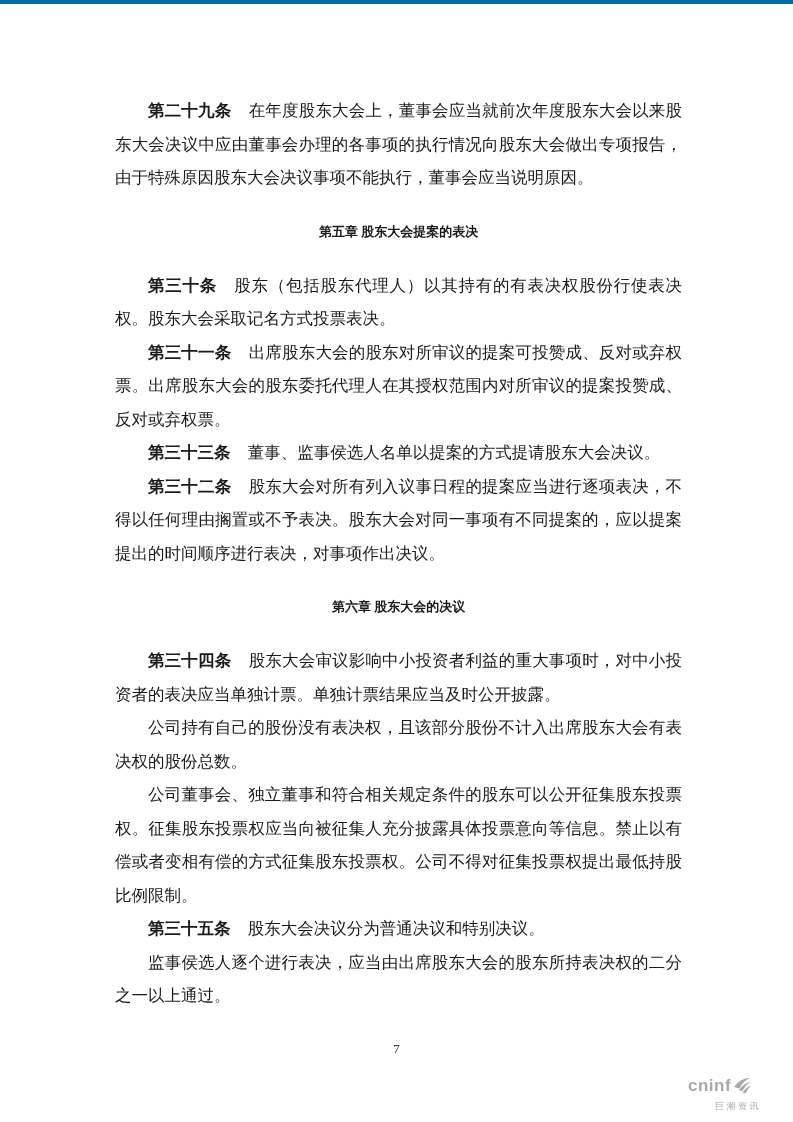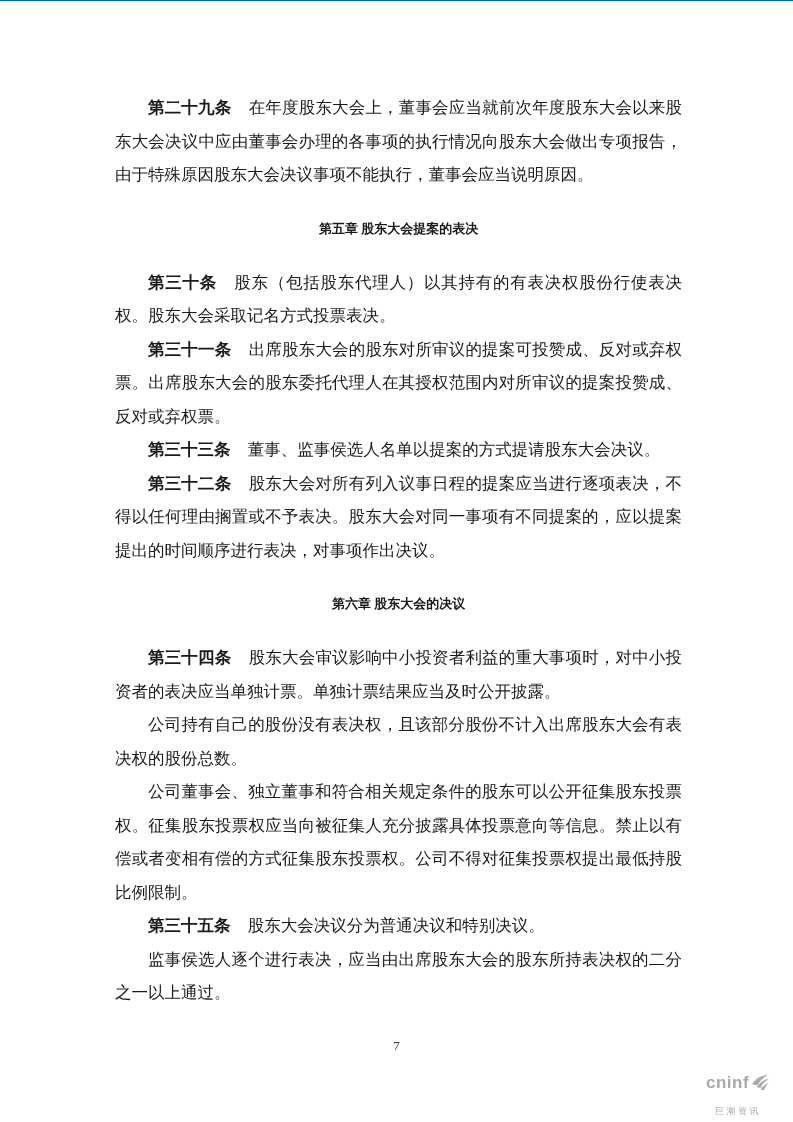--- a/index.html
+++ b/index.html
@@ -2,21 +2,21 @@
 <html><head>
 <meta charset="utf-8">
 <style>
   html,body{margin:0;padding:0;background:#ffffff;}
   .page{
     position:relative;
     width:793px;height:1120px;
     background:#ffffff;
     color:#1a1a1a;
     font-family:"Liberation Serif","DejaVu Serif",serif;
-    border-top:1px solid #0369a1;
+    border-top:4px solid #0369a1;
     box-sizing:border-box;
     overflow:hidden;
   }
   .content{
     position:absolute;
     left:115px;top:90px;
     width:567px;
   }
   .para{
     margin:0;
@@ -51,33 +51,33 @@
     right:5px;top:1072px;
     width:100px;
     text-align:center;
     color:#a9a9a9;
     font-family:"Liberation Sans","DejaVu Sans",sans-serif;
     line-height:1.15;
   }
   .logo-top{
     display:flex;
     align-items:center;
-    justify-content:center;
+    justify-content:flex-start;
     gap:2px;
   }
   .logo .brand{
     font-weight:bold;
     font-size:17px;
     letter-spacing:0.5px;
   }
   .logo .swirl svg{display:block;}
   .logo-sub{
     font-size:9px;
     letter-spacing:2.5px;
-    margin-top:13px;
+    margin-top:5px;
   }
   .logo-url{
     font-size:9.5px;
     letter-spacing:0.2px;
     margin-top:16px;
   }
 </style>
 </head>
 <body>
 

